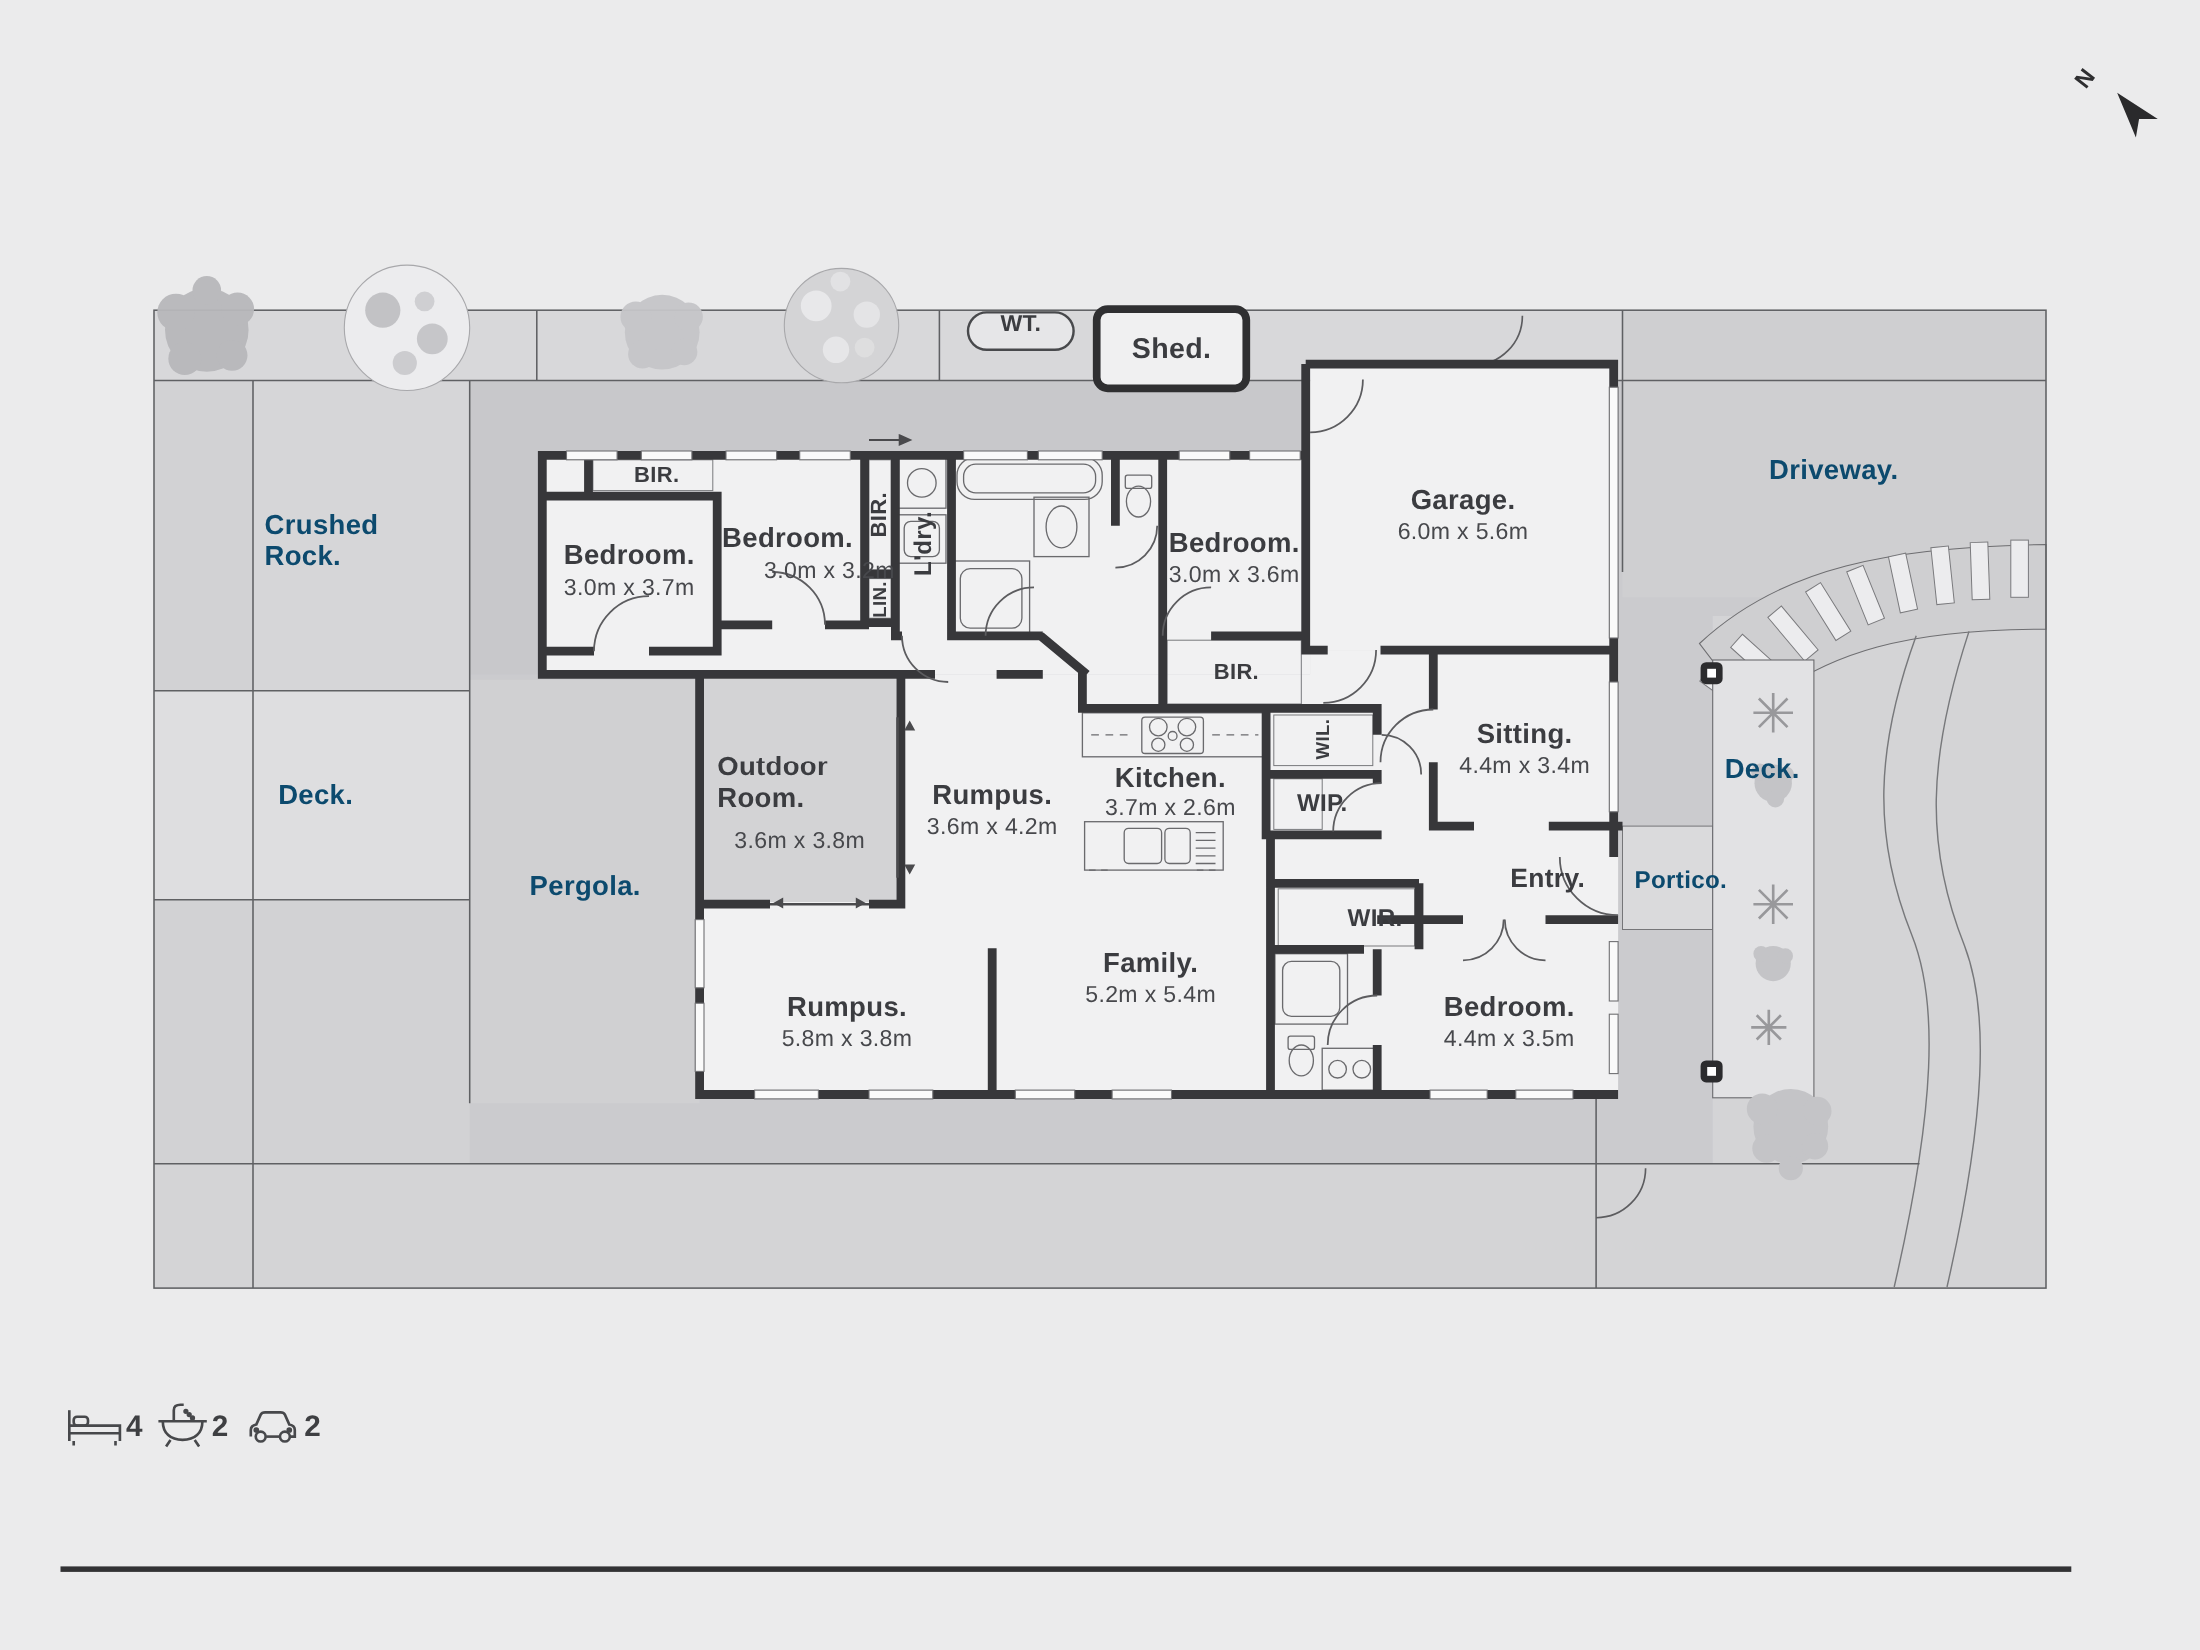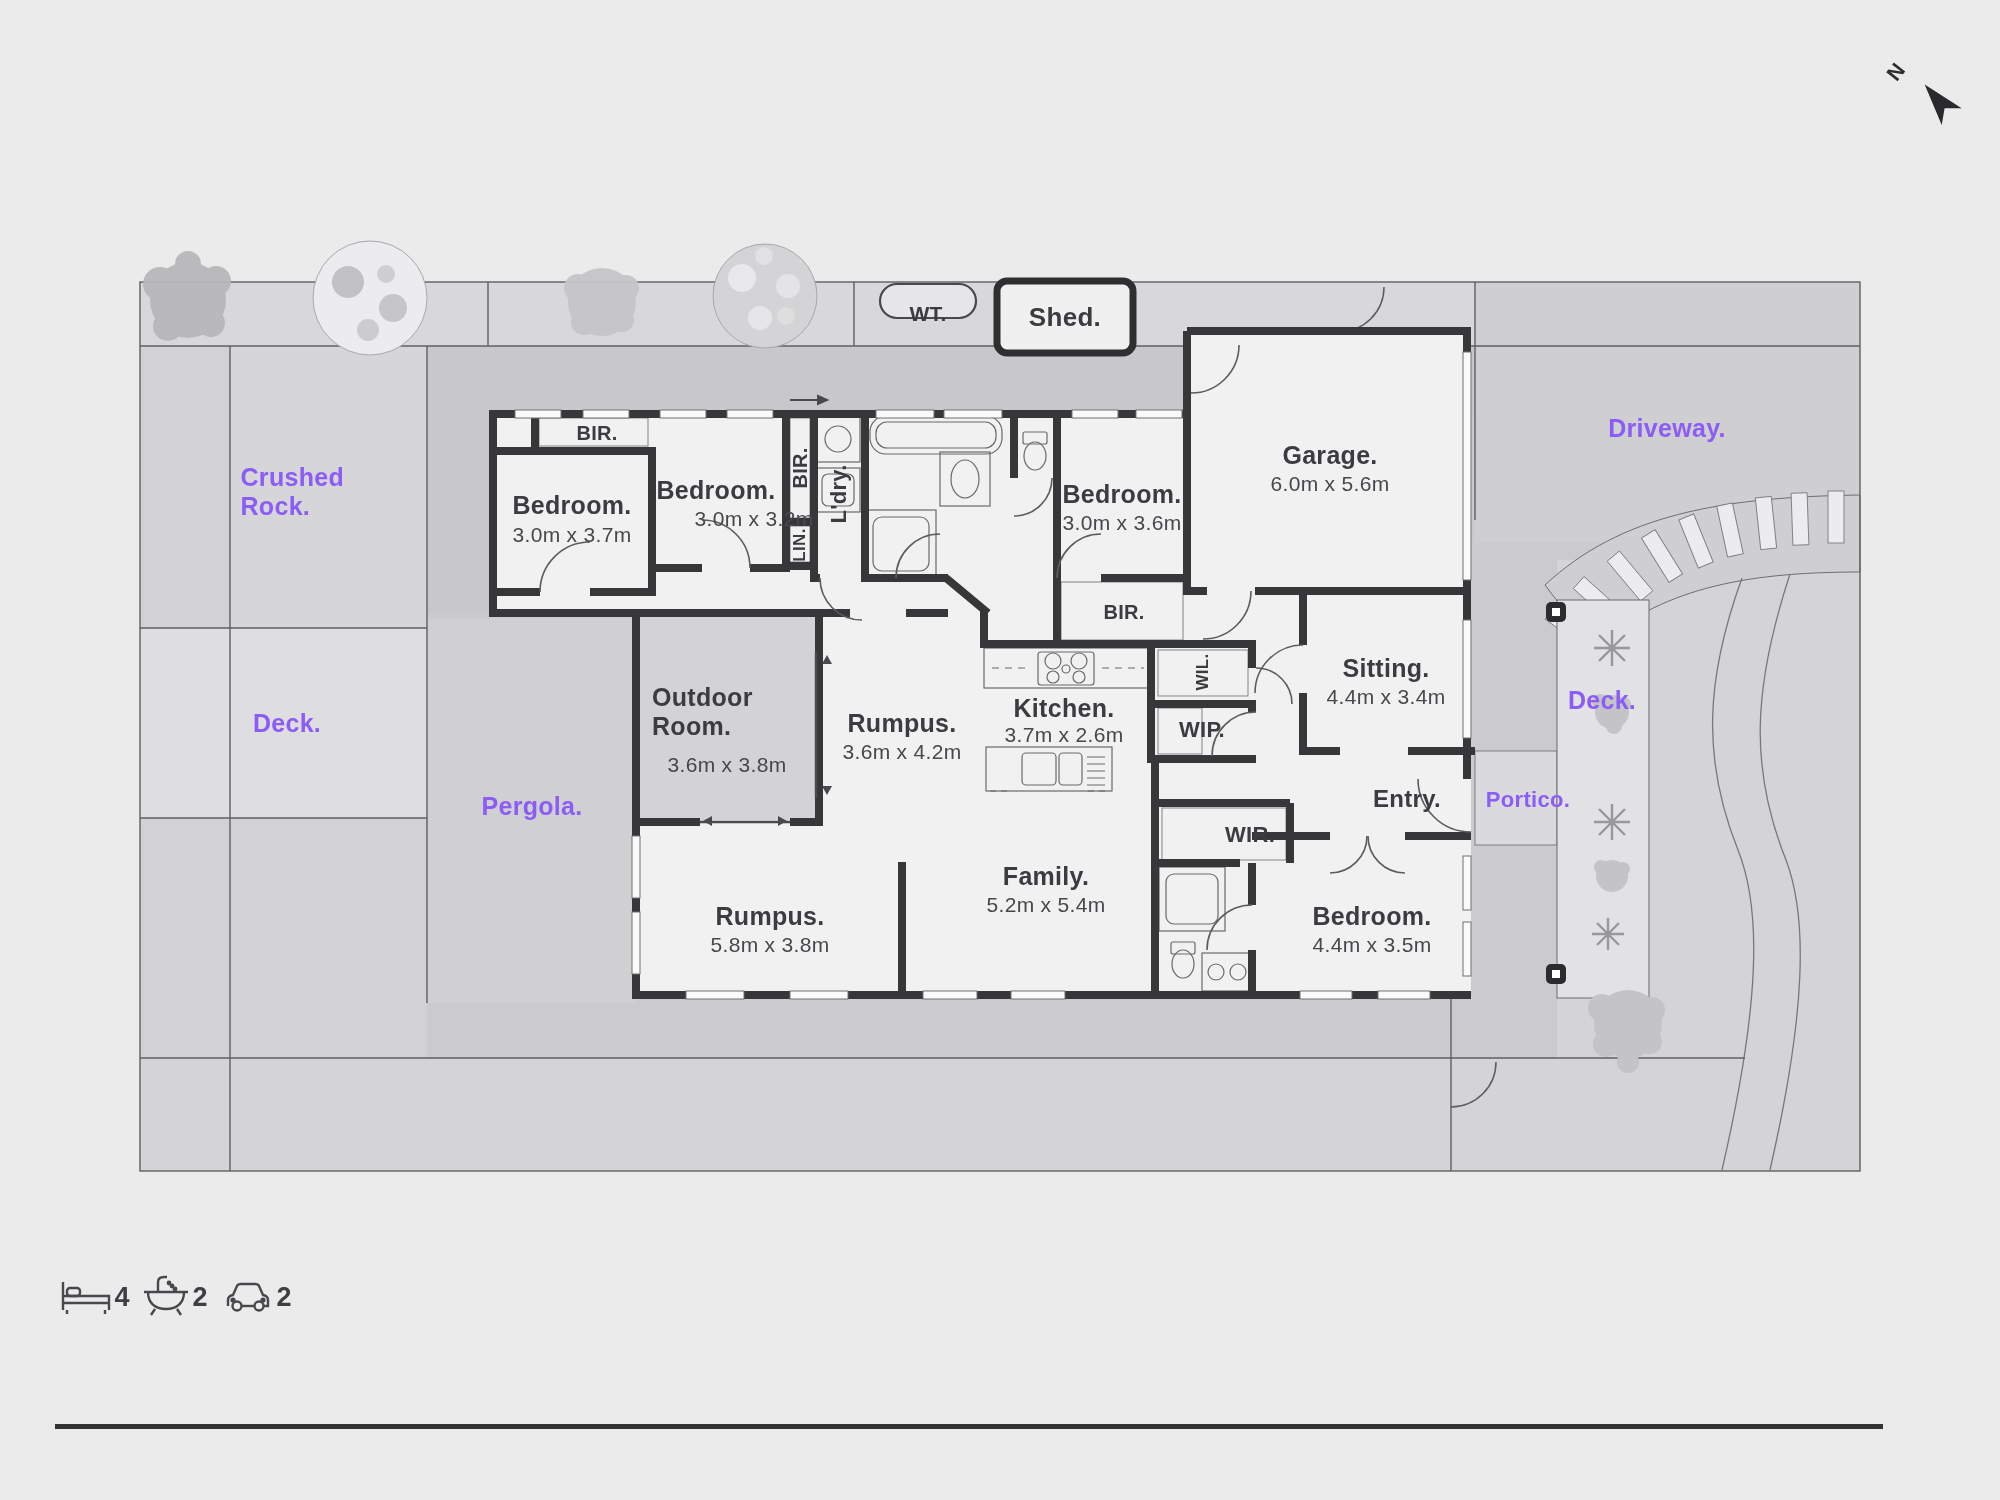--- a/index.html
+++ b/index.html
@@ -4,21 +4,21 @@
 <style>
   html,body{margin:0;padding:0;background:#ebebec;}
   .stage{position:relative;width:2000px;height:1500px;background:#ebebec;overflow:hidden;
          font-family:"Liberation Sans",sans-serif;}
   .stage svg.plan{position:absolute;left:0;top:0;}
   .lbl{position:absolute;transform:translate(-50%,-50%);font-weight:bold;font-size:25px;
        color:#3b3c40;white-space:nowrap;letter-spacing:.3px;}
   .dim{font-weight:500;font-size:21px;color:#47484c;}
   .v{transform:translate(-50%,-50%) rotate(-90deg);}
   .wrap{white-space:normal;text-align:left;line-height:1.16;}
-  .site-lbl{color:#8b5cf6;}
+  .site-lbl{color:#0c4a6e;}
   .small{font-size:20px;}
   .tiny{font-size:17px;}
   .title{position:absolute;left:55px;top:1338px;font-family:"Liberation Serif",serif;
          font-size:63px;font-weight:500;color:#3a3a3c;}
   .rule{position:absolute;left:55px;top:1424px;width:1828px;height:5px;background:#323234;}
   .num{position:absolute;transform:translate(-50%,-50%);font-size:27px;font-weight:600;color:#3e3f42;}
   .north-n{position:absolute;transform:translate(-50%,-50%) rotate(-52deg);font-size:21px;
            font-weight:600;color:#2e2e30;}
 </style>
 </head>
@@ -313,21 +313,21 @@
         <circle cx="39" cy="24" r="1.4" fill="#47484b"></circle>
   </g>
 </svg>
 
   <div class="lbl site-lbl wrap" style="left:328px;top:492px;width:175px;">Crushed Rock.</div>
   <div class="lbl site-lbl" style="left:287px;top:723px;">Deck.</div>
   <div class="lbl site-lbl" style="left:532px;top:806px;">Pergola.</div>
   <div class="lbl site-lbl" style="left:1667px;top:428px;">Driveway.</div>
   <div class="lbl site-lbl" style="left:1602px;top:700px;">Deck.</div>
   <div class="lbl site-lbl" style="left:1528px;top:800px;font-size:22px;">Portico.</div>
-  <div class="lbl" style="left:928px;top:314px;font-size:21px;">WT.</div>
+  <div class="lbl" style="left:928px;top:295px;font-size:21px;">WT.</div>
   <div class="lbl" style="left:1065px;top:317px;font-size:26px;">Shed.</div>
 
   <div class="lbl" style="left:572px;top:505px;">Bedroom.</div>
   <div class="lbl dim" style="left:572px;top:535px;">3.0m x 3.7m</div>
   <div class="lbl" style="left:716px;top:490px;">Bedroom.</div>
   <div class="lbl dim" style="left:716px;top:519px;margin-left:38px;">3.0m x 3.2m</div>
   <div class="lbl" style="left:1122px;top:494px;">Bedroom.</div>
   <div class="lbl dim" style="left:1122px;top:523px;">3.0m x 3.6m</div>
   <div class="lbl" style="left:1330px;top:455px;">Garage.</div>
   <div class="lbl dim" style="left:1330px;top:484px;">6.0m x 5.6m</div>

